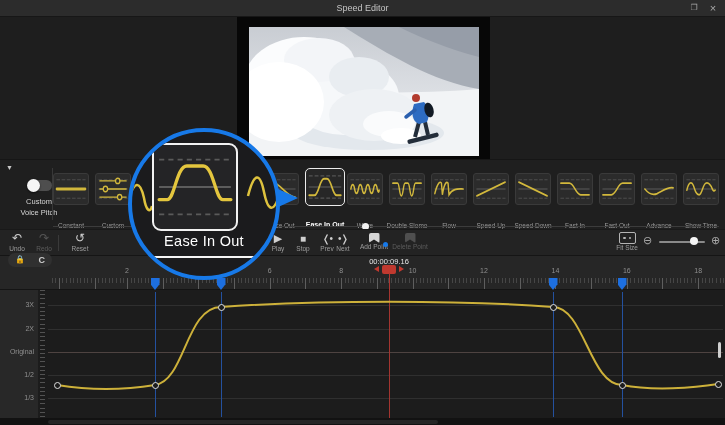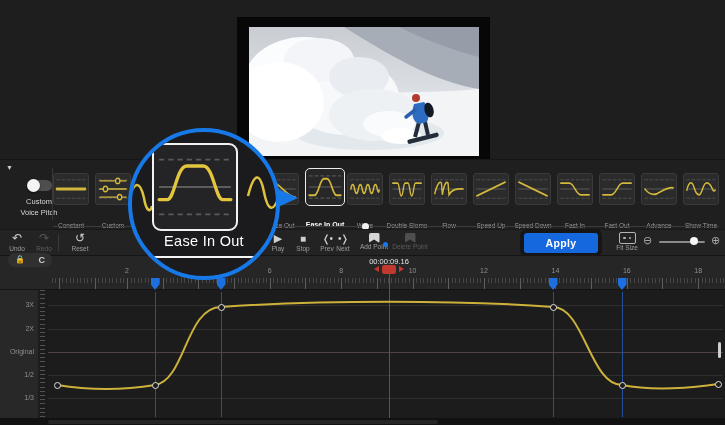--- a/index.html
+++ b/index.html
@@ -121,20 +121,25 @@
             letter-spacing:.3px;}
   .magline{position:absolute;left:8px;right:8px;top:124px;height:2px;background:#f5f5f5;border-radius:1px;}
   .magarrow{position:absolute;left:276px;top:188px;width:0;height:0;border-top:10px solid transparent;
             border-bottom:10px solid transparent;border-left:22px solid #1779e8;z-index:61;}
 </style>
 </head>
 <body>
 
 <div id="app">
 
+  <div class="titlebar">
+    <div class="titletext">Speed Editor</div>
+    <div class="winbtn max">❐</div>
+    <div class="winbtn close">×</div>
+  </div>
 
   <div class="stage">
     <div class="vframe">
       <svg viewBox="0 0 230 129">
         <defs>
           <linearGradient id="gsky" x1="0" y1="0" x2="0" y2="1">
             <stop offset="0" stop-color="#c9cdd3"></stop>
               <stop offset="1" stop-color="#eef0f3"></stop>
           </linearGradient>
         </defs>
@@ -388,21 +393,20 @@
     </div>
     <div class="tool" style="left:356px">
       <div class="flag"></div>
       <div class="flagdot"></div>
       <div class="tlabel">Add Point</div>
     </div>
     <div class="tool disabled" style="left:392px">
       <div class="flag gray"></div>
       <div class="tlabel">Delete Point</div>
     </div>
-    <div class="applybtn">Apply</div>
     <div class="fitsize">
       <div class="fiticon">
           <i class="d1"></i>
           <i class="d2"></i>
         </div>
       <div class="tlabel">Fit Size</div>
     </div>
     <div class="zoomchar" style="left:643px">⊖</div>
     <div class="ztrack"></div>
     <div class="zknob"></div>

